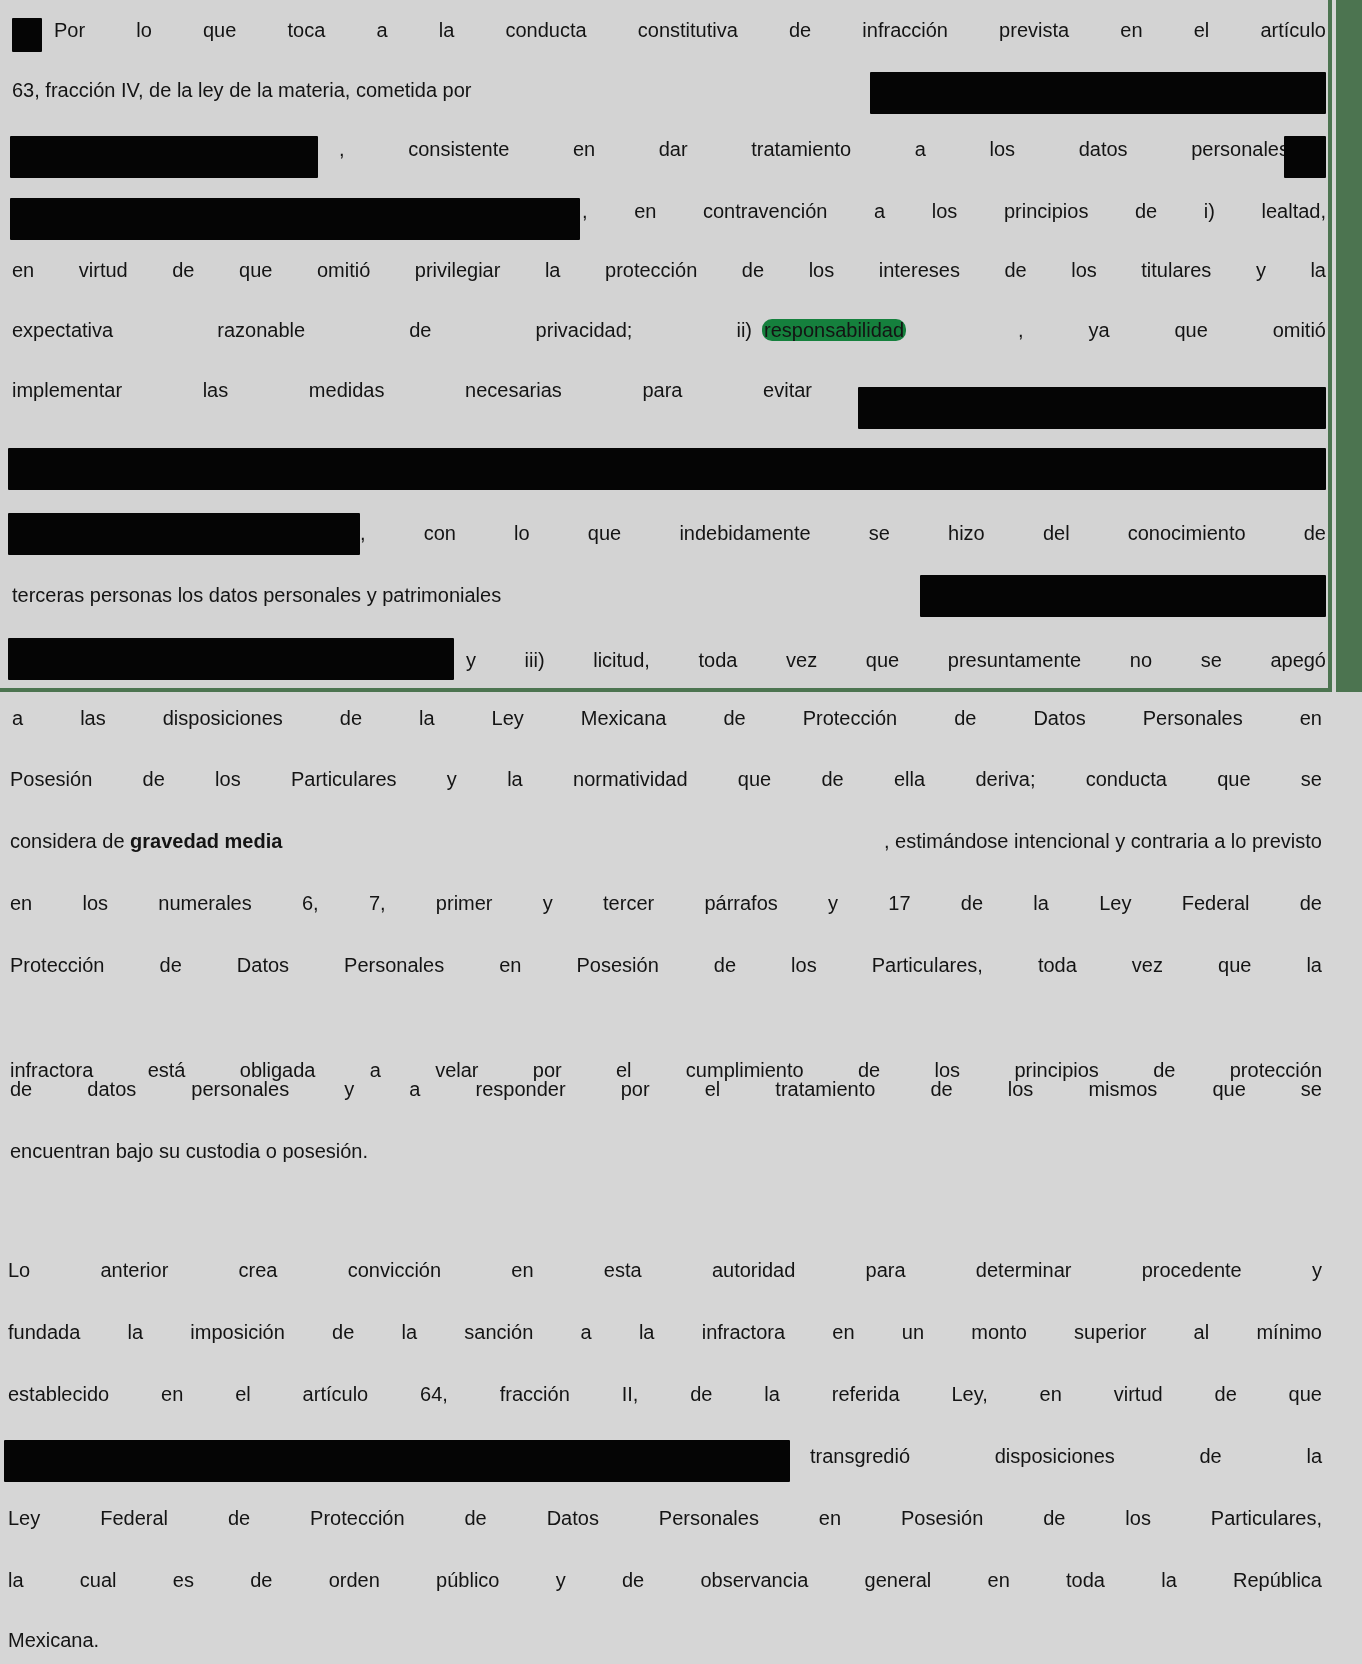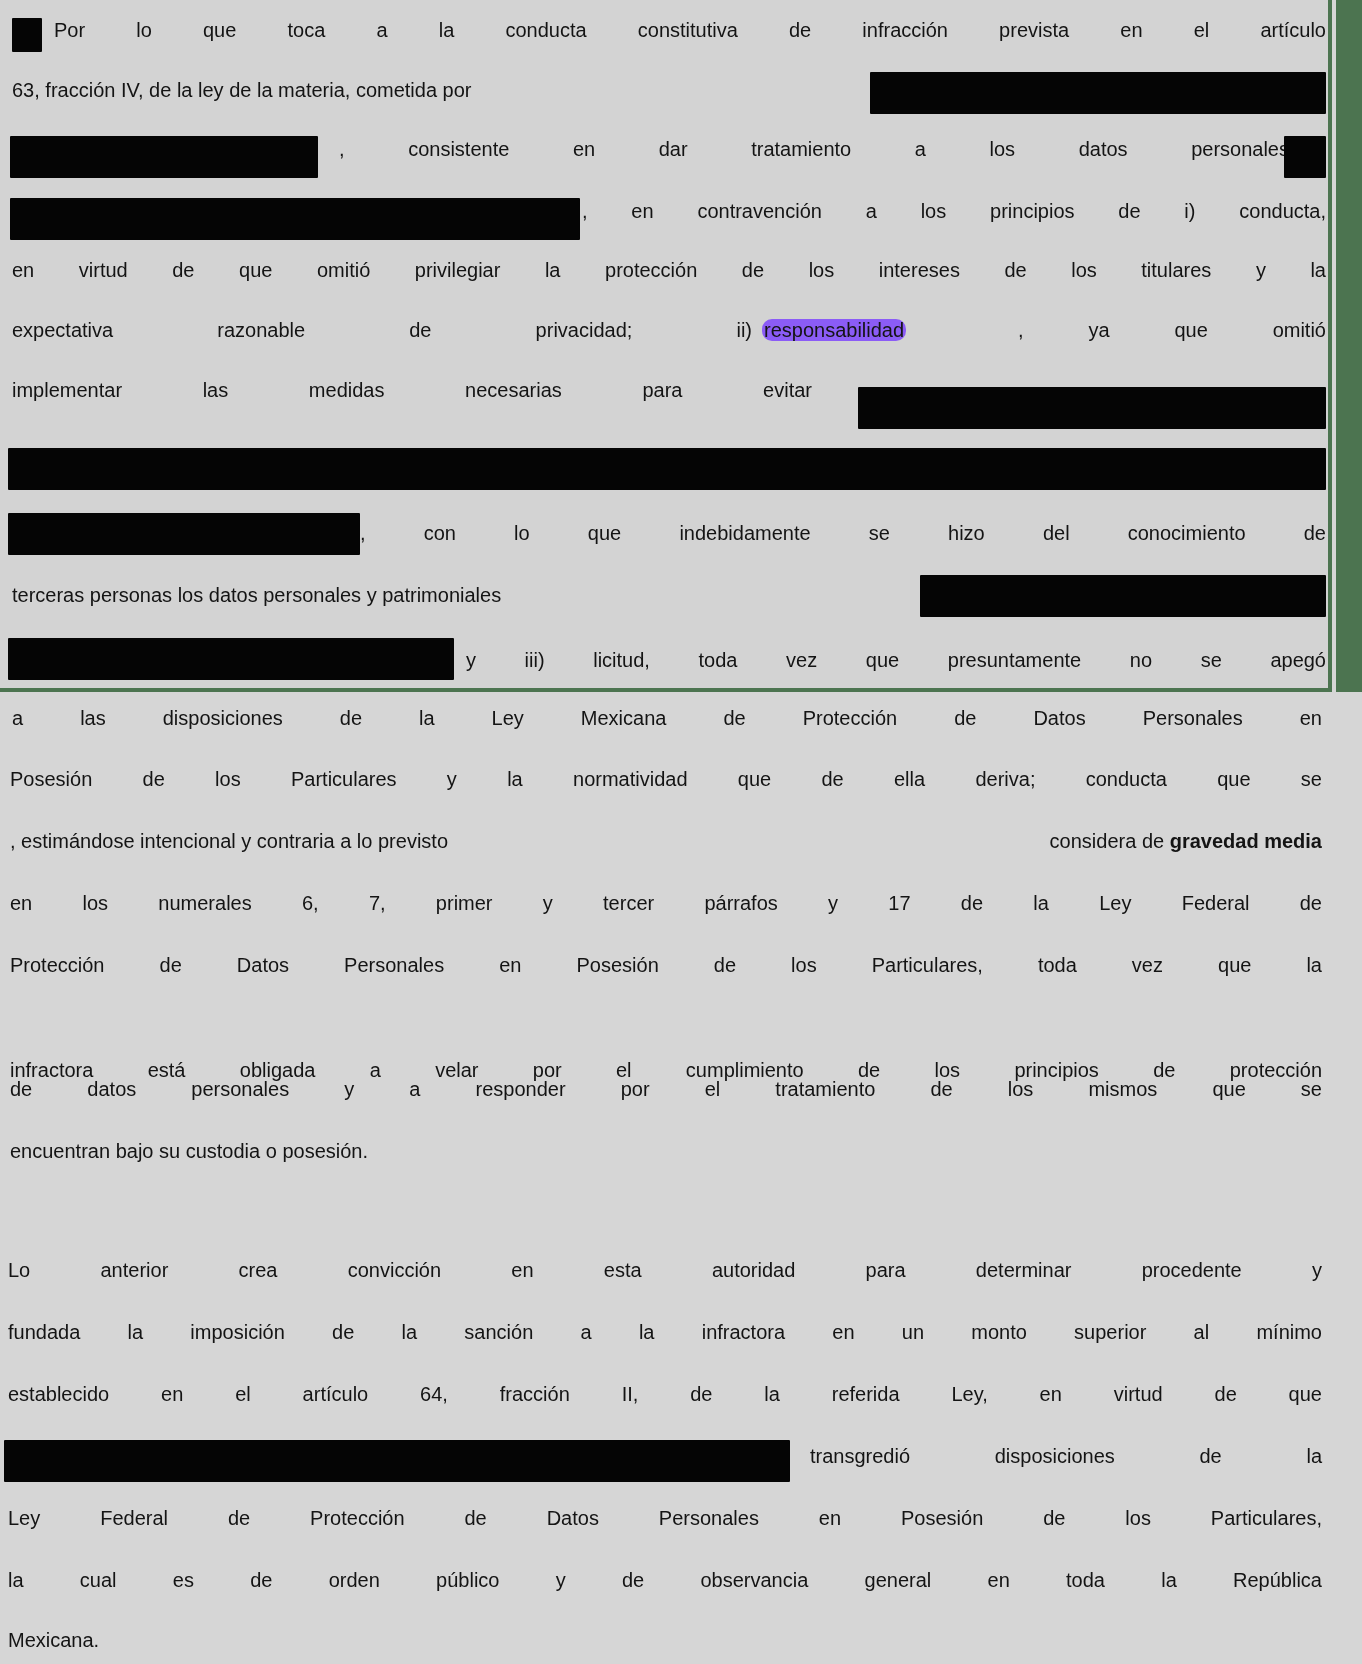--- a/index.html
+++ b/index.html
@@ -28,21 +28,21 @@
     font-size: 20px;
     line-height: 40px;
     white-space: nowrap;
     height: 40px;
   }
   .j { text-align: justify; text-align-last: justify; }
   .redact {
     position: absolute; background: #050505; border-radius: 1px;
   }
   .hl {
-    background: #8b5cf6;
+    background: #15803d;
     border-radius: 10px;
     padding: 0 2px;
   }
   b { font-weight: bold; }
 </style>
 </head>
 <body>
 
 <div class="top-block"></div>
 <div class="right-strip"></div>
@@ -51,21 +51,21 @@
 <div class="line j" style="left:54px;top:10px;width:1272px;">Por lo que toca a la conducta constitutiva de infracción prevista en el artículo</div>
 
 <div class="line" style="left:12px;top:70px;">63, fracción IV, de la ley de la materia, cometida por</div>
 <div class="redact" style="left:870px;top:72px;width:456px;height:42px;"></div>
 
 <div class="redact" style="left:10px;top:136px;width:308px;height:42px;"></div>
 <div class="line j" style="left:318px;top:129px;width:950px;padding-left:21px;">, consistente en dar tratamiento a los datos personales</div>
 <div class="redact" style="left:1284px;top:136px;width:42px;height:42px;"></div>
 
 <div class="redact" style="left:10px;top:198px;width:570px;height:42px;"></div>
-<div class="line j" style="left:582px;top:191px;width:744px;">, en contravención a los principios de i) conducta,</div>
+<div class="line j" style="left:582px;top:191px;width:744px;">, en contravención a los principios de i) lealtad,</div>
 
 <div class="line j" style="left:12px;top:250px;width:1314px;">en virtud de que omitió privilegiar la protección de los intereses de los titulares y la</div>
 
 <div class="line j" style="left:12px;top:310px;width:740px;">expectativa razonable de privacidad; ii)</div>
 <div class="line" style="left:762px;top:310px;"><span class="hl">responsabilidad</span></div>
 <div class="line j" style="left:1018px;top:310px;width:308px;">, ya que omitió</div>
 
 <div class="line j" style="left:12px;top:370px;width:800px;">implementar las medidas necesarias para evitar</div>
 <div class="redact" style="left:858px;top:387px;width:468px;height:42px;"></div>
 
@@ -76,22 +76,22 @@
 
 <div class="line" style="left:12px;top:575px;">terceras personas los datos personales y patrimoniales</div>
 <div class="redact" style="left:920px;top:575px;width:406px;height:42px;"></div>
 
 <div class="redact" style="left:8px;top:638px;width:446px;height:42px;"></div>
 <div class="line j" style="left:466px;top:640px;width:860px;">y iii) licitud, toda vez que presuntamente no se apegó</div>
 
 <div class="line j" style="left:12px;top:698px;width:1310px;">a las disposiciones de la Ley Mexicana de Protección de Datos Personales en</div>
 <div class="line j" style="left:10px;top:759px;width:1312px;">Posesión de los Particulares y la normatividad que de ella deriva; conducta que se</div>
 <div class="line" style="left:10px;top:821px;width:1312px;display:flex;justify-content:space-between;">
+  <span><span>considera de</span> <b>gravedad media</b></span>
   <span>, estimándose intencional y contraria a lo previsto</span>
-  <span><span>considera de</span> <b>gravedad media</b></span>
 </div>
 <div class="line j" style="left:10px;top:883px;width:1312px;">en los numerales 6, 7, primer y tercer párrafos y 17 de la Ley Federal de</div>
 <div class="line j" style="left:10px;top:945px;width:1312px;">Protección de Datos Personales en Posesión de los Particulares, toda vez que la</div>
 <div class="line j" style="left:10px;top:1050px;width:1312px;">infractora está obligada a velar por el cumplimiento de los principios de protección</div>
 <div class="line j" style="left:10px;top:1069px;width:1312px;">de datos personales y a responder por el tratamiento de los mismos que se</div>
 <div class="line" style="left:10px;top:1131px;">encuentran bajo su custodia o posesión.</div>
 
 <div class="line j" style="left:8px;top:1250px;width:1314px;">Lo anterior crea convicción en esta autoridad para determinar procedente y</div>
 <div class="line j" style="left:8px;top:1312px;width:1314px;">fundada la imposición de la sanción a la infractora en un monto superior al mínimo</div>
 <div class="line j" style="left:8px;top:1374px;width:1314px;">establecido en el artículo 64, fracción II, de la referida Ley, en virtud de que</div>

